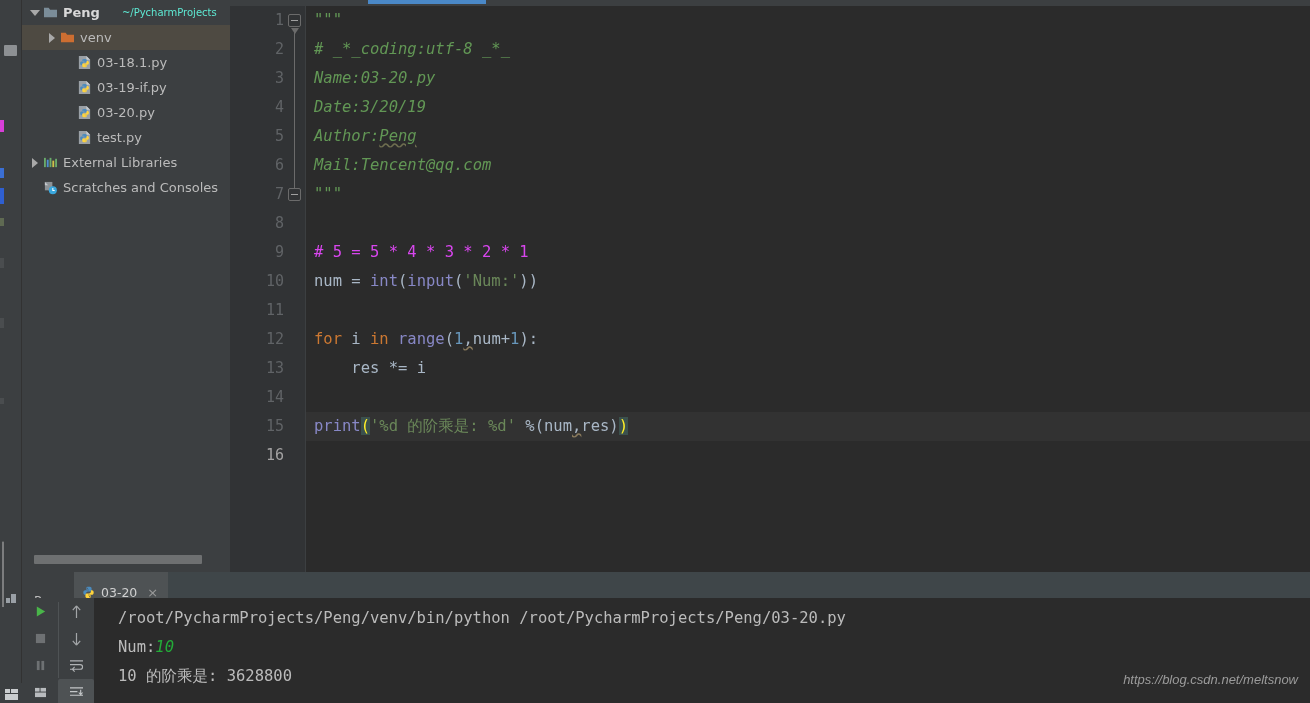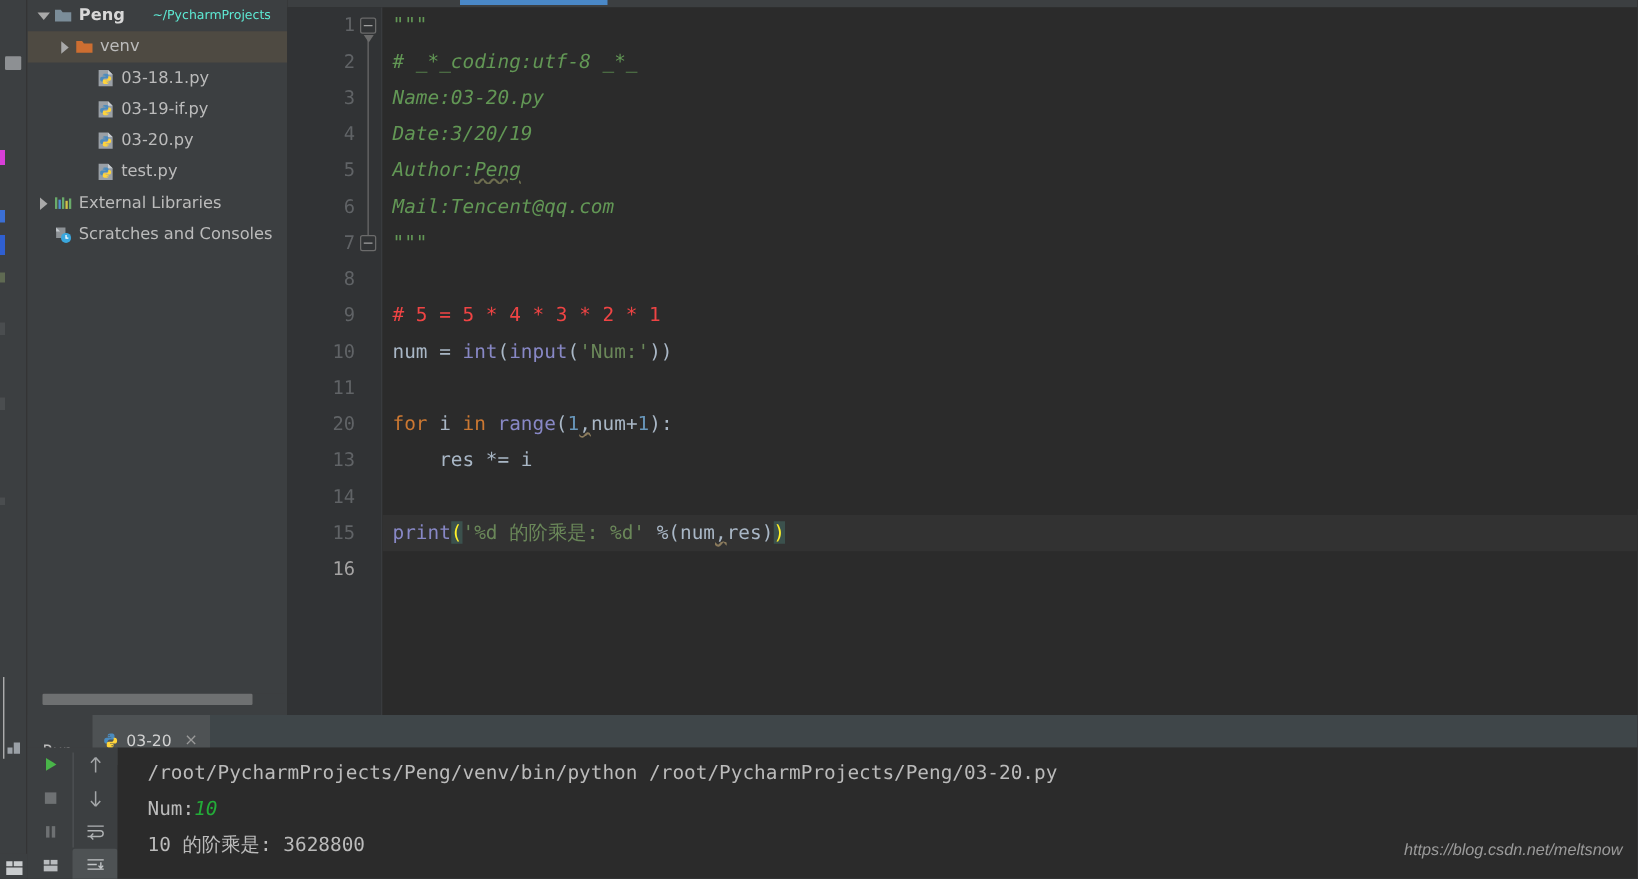--- a/index.html
+++ b/index.html
@@ -111,21 +111,21 @@
   .lnum {
     position: absolute; right: 0; width: 76px; height: 29px; line-height: 29px;
     text-align: right; padding-right: 22px;
     font-family: "DejaVu Sans Mono", monospace; font-size: 15px; color: #606366;
   }
   .lnum.cur { color: #a4a3a3; }
   .codeline { position: relative; padding-left: 8px; }
 
   
   .s-doc   { color: #629755; font-style: italic; }
-  .s-cmt   { color: #ef4444; }
+  .s-cmt   { color: #d946ef; }
   .s-kw    { color: #cc7832; }
   .s-fn    { color: #8888c6; }
   .s-num   { color: #6897bb; }
   .s-str   { color: #6a8759; }
   .s-txt   { color: #a9b7c6; }
   .s-brk   { color: #a9b7c6; }
   .hl-brk  { background: #3b514d; color: #ffef28; }
   .squiggle {
     text-decoration: underline wavy #8a7a5c; text-decoration-skip-ink: none;
   }
@@ -337,21 +337,21 @@
         <div class="lnum" style="position: relative;">2</div>
         <div class="lnum" style="position: relative;">3</div>
         <div class="lnum" style="position: relative;">4</div>
         <div class="lnum" style="position: relative;">5</div>
         <div class="lnum" style="position: relative;">6</div>
         <div class="lnum" style="position: relative;">7</div>
         <div class="lnum" style="position: relative;">8</div>
         <div class="lnum" style="position: relative;">9</div>
         <div class="lnum" style="position: relative;">10</div>
         <div class="lnum" style="position: relative;">11</div>
-        <div class="lnum" style="position: relative;">20</div>
+        <div class="lnum" style="position: relative;">12</div>
         <div class="lnum" style="position: relative;">13</div>
         <div class="lnum" style="position: relative;">14</div>
         <div class="lnum" style="position: relative;">15</div>
         <div class="lnum cur" style="position: relative;">16</div>
       </div>
     <div class="code-area" id="code">
         <div class="row"><span class="codeline"><span class="s-doc">"""</span></span></div>
         <div class="row"><span class="codeline"><span class="s-doc"># _*_coding:utf-8 _*_</span></span></div>
         <div class="row"><span class="codeline"><span class="s-doc">Name:03-20.py</span></span></div>
         <div class="row"><span class="codeline"><span class="s-doc">Date:3/20/19</span></span></div>

